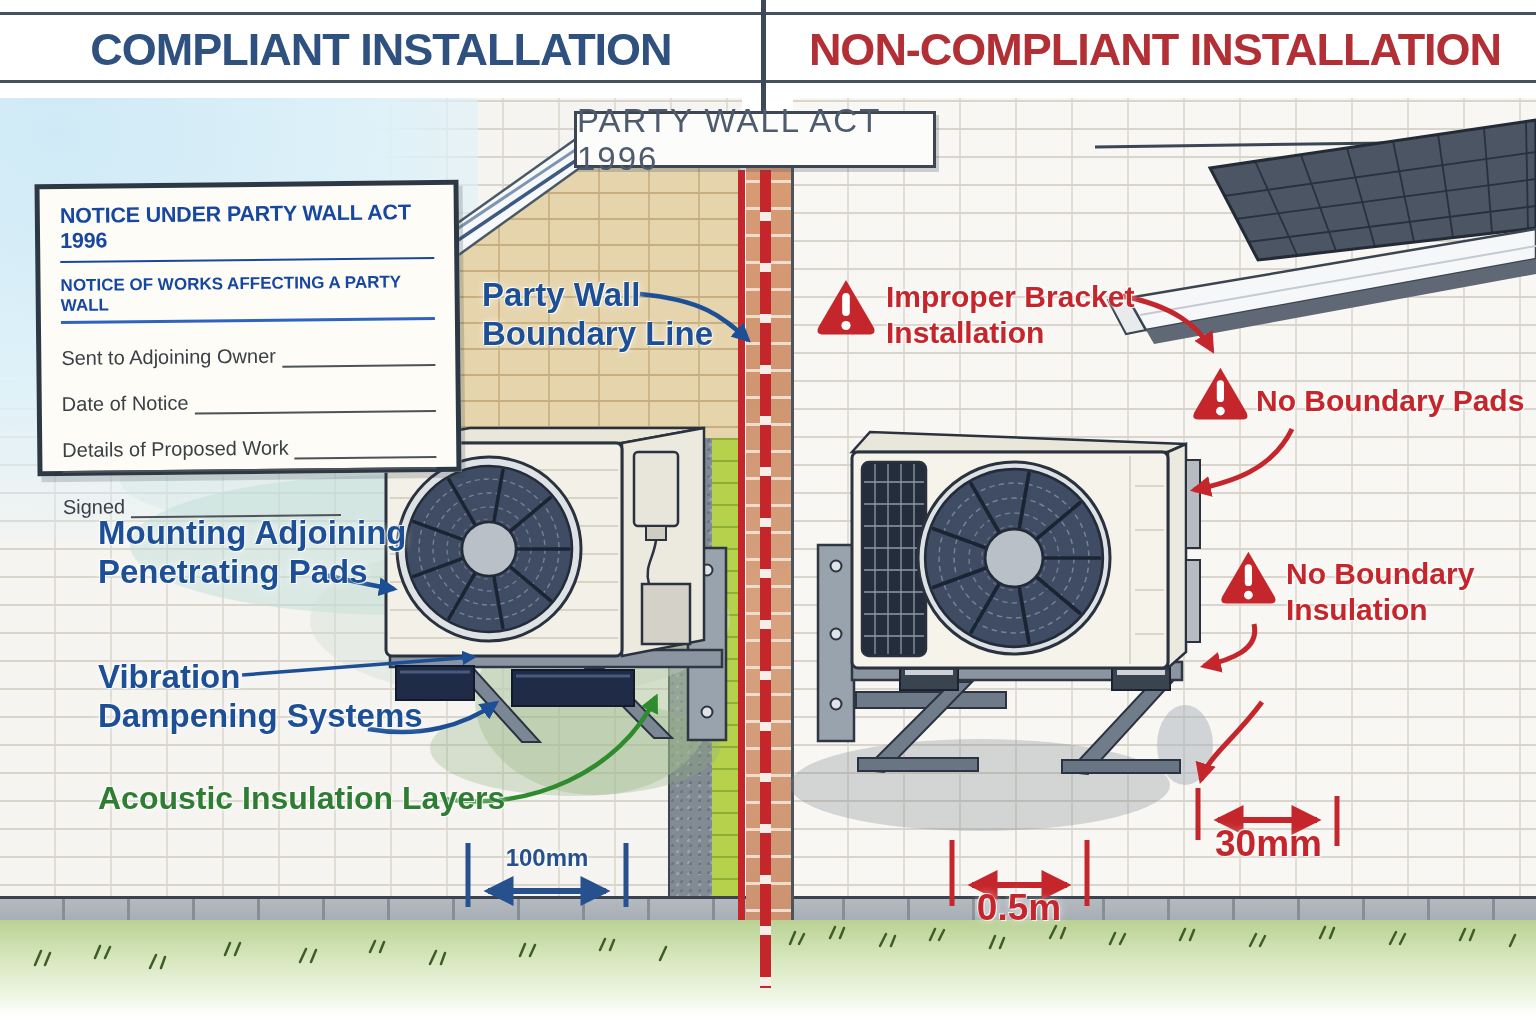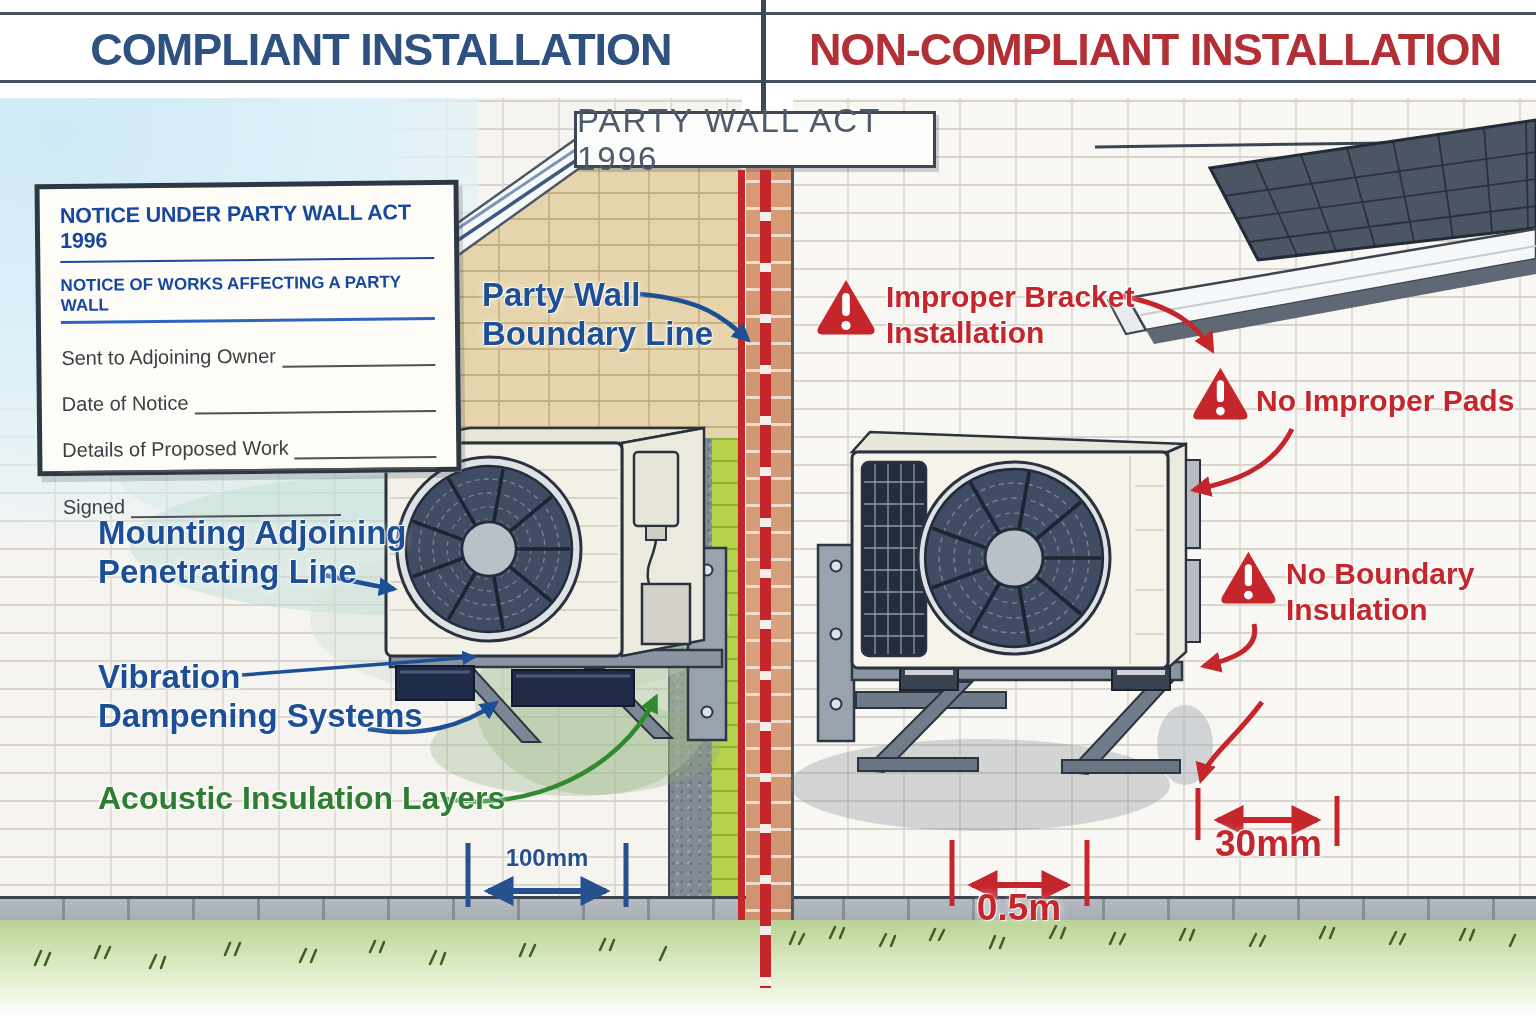--- a/index.html
+++ b/index.html
@@ -339,37 +339,37 @@
       <line x1="1218" y1="820" x2="1317" y2="820" stroke-width="6" marker-start="url(#mr)" marker-end="url(#mr)"></line>
     </g>
   </svg>
 
   <div class="lbl lbl-blue" style="left:482px;top:276px">
     <span>Party Wall</span>
     <span>Boundary Line</span>
   </div>
   <div class="lbl lbl-blue" style="left:98px;top:514px">
     <span>Mounting Adjoining</span>
-    <span>Penetrating Line</span>
+    <span>Penetrating Pads</span>
   </div>
   <div class="lbl lbl-blue" style="left:98px;top:658px">
     <span>Vibration</span>
     <span>Dampening Systems</span>
   </div>
   <div class="lbl lbl-green" style="left:98px;top:780px">
     <span>Acoustic Insulation Layers</span>
   </div>
   <div class="lbl lbl-meas-b" style="left:462px;top:844px;width:170px">100mm</div>
 
   <div class="lbl lbl-red" style="left:886px;top:279px">
     <span>Improper Bracket</span>
     <span>Installation</span>
   </div>
   <div class="lbl lbl-red" style="left:1256px;top:383px">
-    <span>No Improper Pads</span>
+    <span>No Boundary Pads</span>
   </div>
   <div class="lbl lbl-red" style="left:1286px;top:556px">
     <span>No Boundary</span>
     <span>Insulation</span>
   </div>
   <div class="lbl lbl-meas-r" style="left:1196px;top:778px;width:145px">30mm</div>
   <div class="lbl lbl-meas-r" style="left:948px;top:842px;width:142px">0.5m</div>
 
 </div>
 

